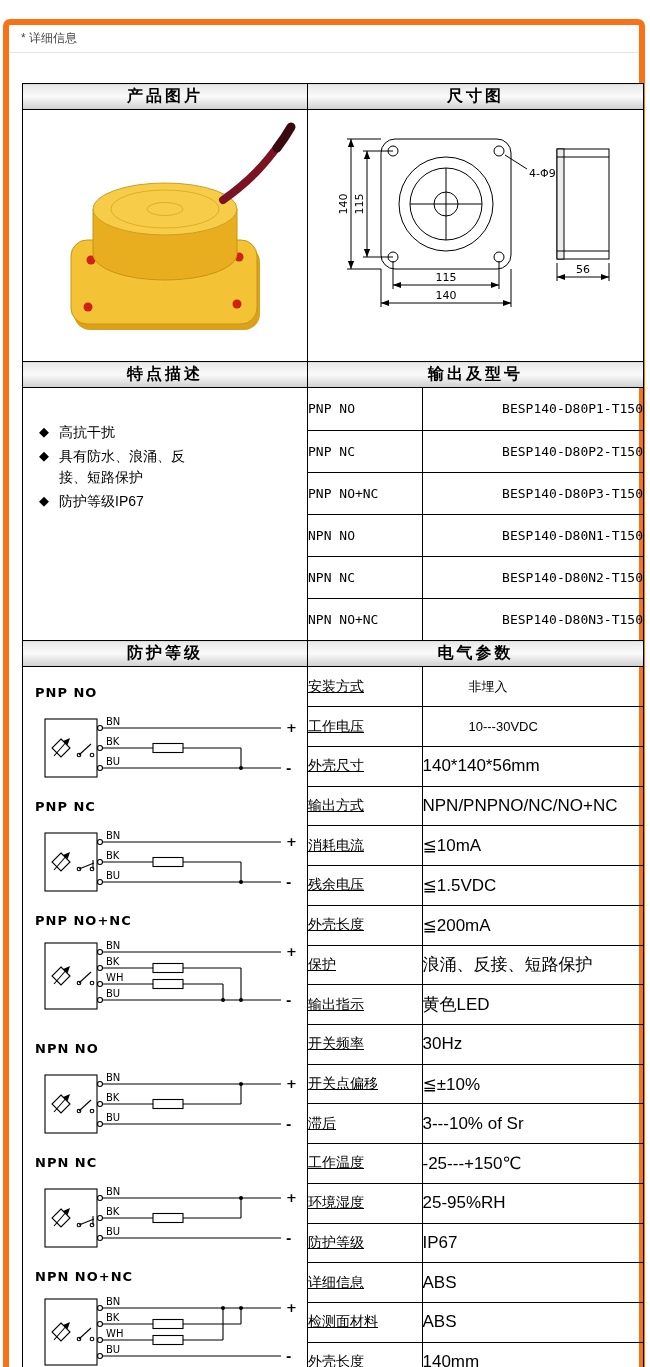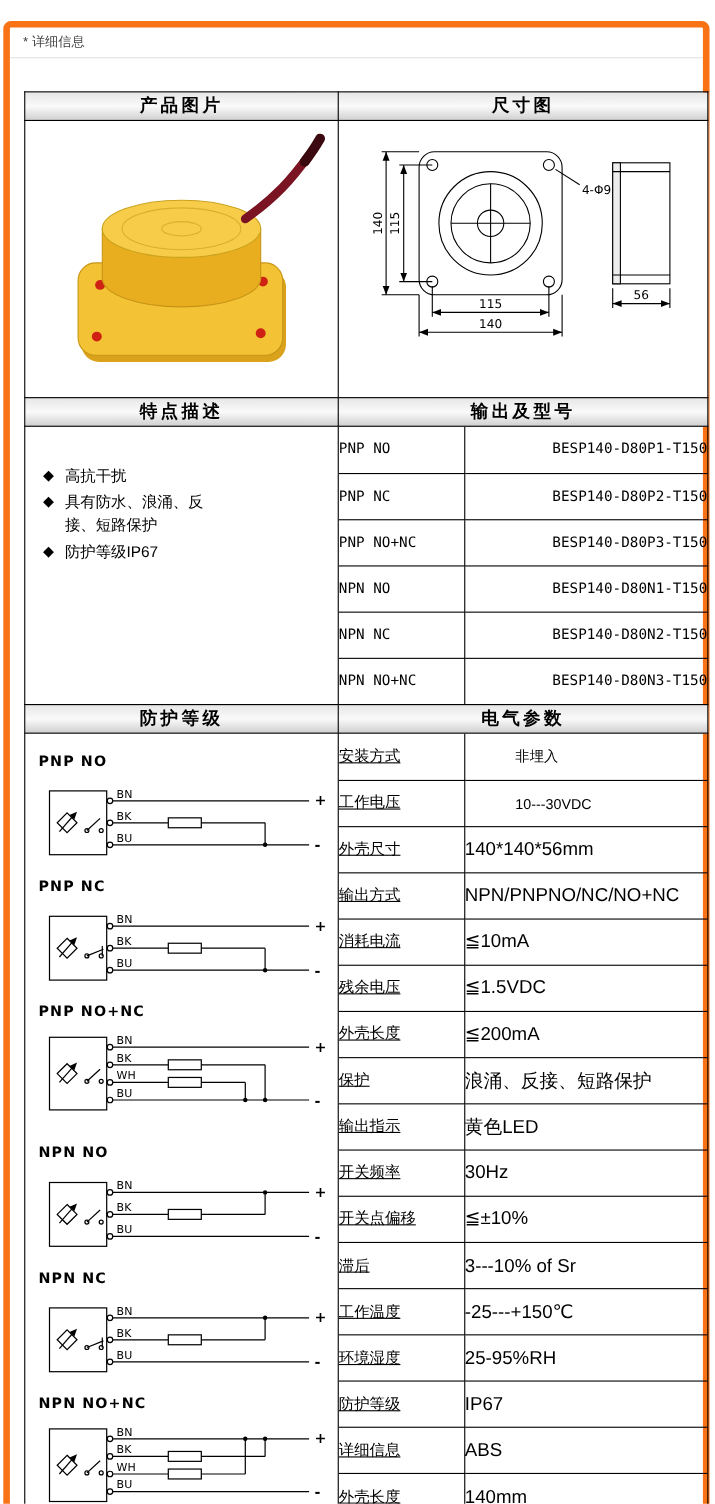--- a/index.html
+++ b/index.html
@@ -438,20 +438,24 @@
                 </tr>
                 <tr>
                   <td class="plabel">防护等级</td>
                   <td class="pval">IP67</td>
                 </tr>
                 <tr>
                   <td class="plabel">详细信息</td>
                   <td class="pval">ABS</td>
                 </tr>
                 <tr>
+                  <td class="plabel">检测面材料</td>
+                  <td class="pval">ABS</td>
+                </tr>
+                <tr>
                   <td class="plabel">外壳长度</td>
                   <td class="pval">140mm</td>
                 </tr>
               </tbody>
             </table>
       </td>
     </tr>
   </tbody>
     </table>
 </div>

